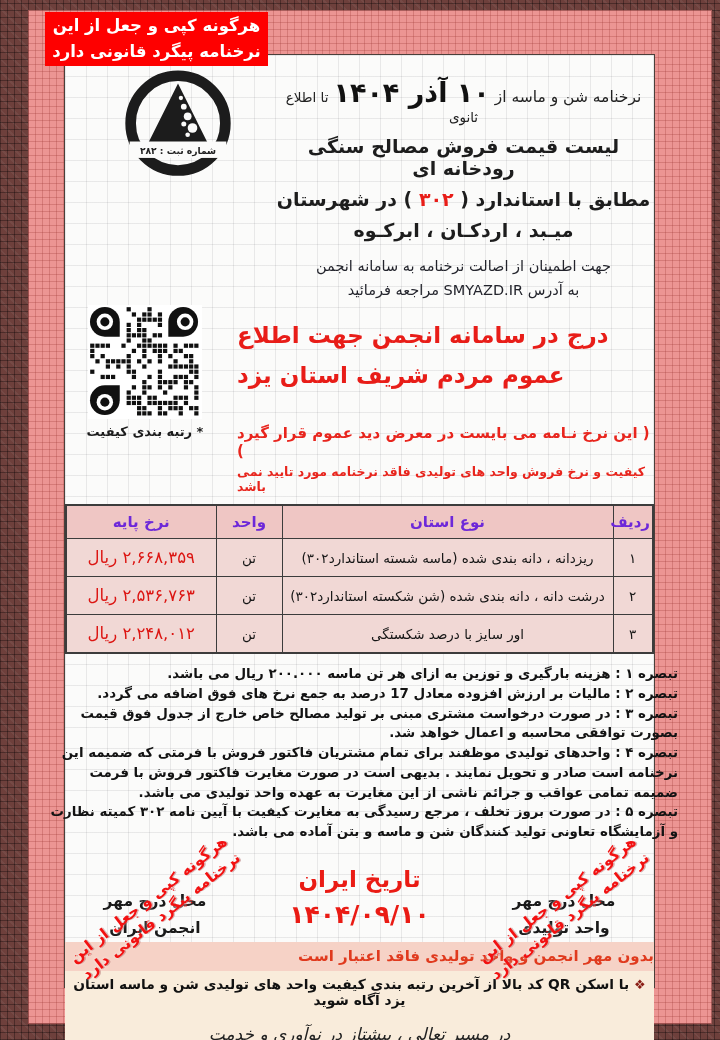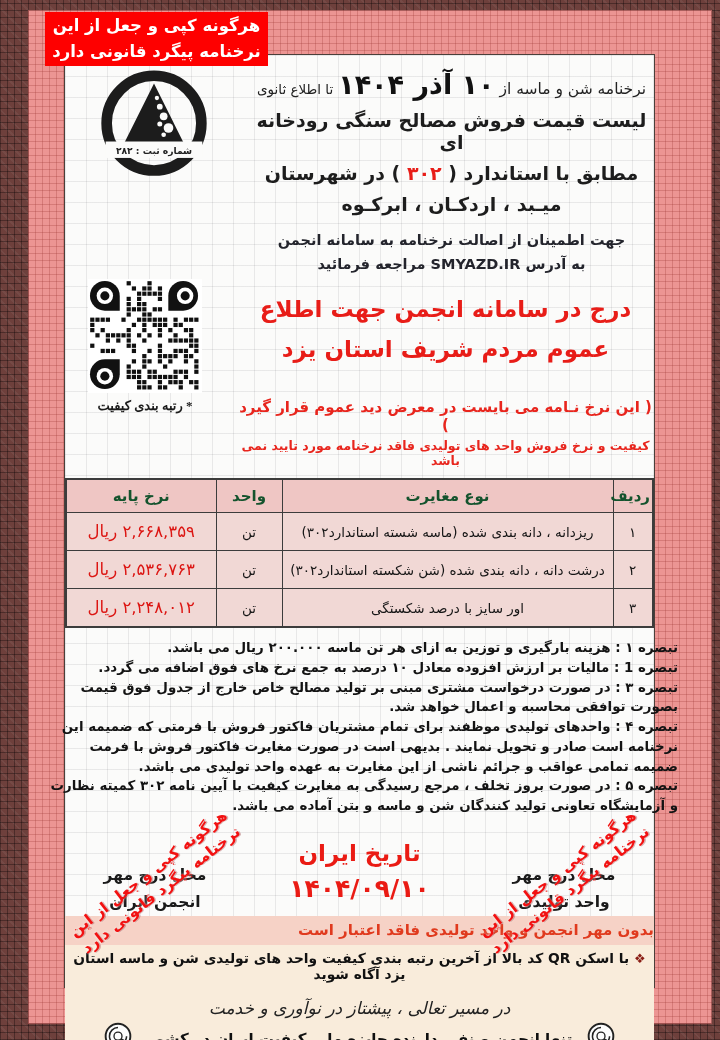--- a/index.html
+++ b/index.html
@@ -31,41 +31,41 @@
     border:1px solid #4a3f3a;
     display:flex; flex-direction:column;
   }
   .warning-box {
     position:absolute; left:45px; top:12px; width:223px; height:54px; z-index:30;
     background:#fe0000; color:#fff; direction:rtl;
     display:flex; flex-direction:column; justify-content:center;
     text-align:center; font-weight:bold; font-size:16.5px; line-height:1.55;
   }
   .header-row { display:flex; padding-top:6px; }
-  .logo-block { width:178px; flex:none; text-align:center; padding-top:8px; }
+  .logo-block { width:178px; flex:none; text-align:center; padding-top:8px;margin-left:24px; }
   .logo-caption { font-size:11.5px; font-weight:bold; color:#3b3b3b; line-height:1.55; margin-top:10px; direction:rtl; }
   .header-main { flex:1; direction:rtl; text-align:center; padding-left:6px; color:#222; }
-  .h-line1 { font-size:15.5px; margin-top:8px; }
+  .h-line1 { font-size:15.5px; margin-top:16px; }
   .h-line1 .big-date { font-size:27px; font-weight:bold; color:#111; }
   .h-line1 .suffix { font-size:13.5px; }
   .h-line { font-size:19px; font-weight:bold; color:#1d1d1d; margin-top:9px; }
   .red { color:#e81d18; }
-  .auth { margin-top:14px; font-size:14.5px; font-weight:bold; color:#23242c; line-height:1.65; }
+  .auth { margin-top:14px; font-size:14.5px; font-weight:normal; color:#23242c; line-height:1.65; }
 
   .announce-row { display:flex; margin-top:2px; }
   .qr-block { width:172px; flex:none; }
   .qr-inner { width:128px; margin-left:16px; text-align:center; }
-  .qr-caption { font-size:13px; font-weight:bold; color:#1c1c1c; margin-top:5px; direction:rtl;font-family:Liberation Serif, serif; }
-  .announce-block { flex:1; direction:rtl; text-align:center; padding-top:10px; }
+  .qr-caption { font-size:13px; font-weight:bold; color:#1c1c1c; margin-top:5px; direction:rtl; }
+  .announce-block { flex:1; direction:rtl; text-align:left; padding-top:10px; }
   .announce-title { font-size:23px; font-weight:bold; color:#e81d18; line-height:1.75; }
   .announce-sub1 { font-size:15px; font-weight:bold; color:#e8251d; margin-top:29px; }
   .announce-sub2 { font-size:12.5px; font-weight:bold; color:#e8251d; margin-top:4px; }
 
   table.rates { width:100%; border-collapse:collapse; direction:rtl; table-layout:fixed; margin-top:10px; border:2px solid #3c3c3c; }
-  .rates th { background:#efc6c4; font-size:15px; font-weight:bold; padding:7px 2px; border:1.5px solid #3c3c3c; color:#14532d;margin-top:17px; }
+  .rates th { background:#efc6c4; font-size:15px; font-weight:bold; padding:7px 2px; border:1.5px solid #3c3c3c; color:#6d28d9;margin-top:17px; }
   .rates td { background:#f1d8d5; font-size:13.5px; font-weight:normal; padding:9px 2px; border:1.5px solid #3c3c3c; text-align:center; color:#151515; }
   .rates td.rate { color:#dc1512; font-size:16.5px; }
 
   .notes { direction:rtl; margin:10px -24px 0; font-size:13.4px; font-weight:bold; color:#131313; line-height:1.47; text-align:right; }
   .notes p { margin:0; }
 
   .stamps-row { display:flex; margin-top:20px; position:relative; }
   .stamp { width:180px; flex:none; text-align:center; font-size:15.5px; font-weight:bold; color:#1a1a1a; line-height:1.75; padding-top:26px; position:relative; direction:rtl; }
   .exec { flex:1; text-align:center; color:#ea1b14; padding-top:4px; }
   .exec-label { font-size:23px; font-weight:bold; }
@@ -313,21 +313,21 @@
   <table class="rates">
     <colgroup>
         <col style="width:40px">
         <col>
         <col style="width:66px">
         <col style="width:150px">
       </colgroup>
     <thead>
       <tr>
         <th>ردیف</th>
-        <th>نوع مغایرت</th>
+        <th>نوع استان</th>
         <th>واحد</th>
         <th>نرخ پایه</th>
       </tr>
     </thead>
     <tbody>
       <tr>
         <td>۱</td>
         <td>ریزدانه ، دانه بندی شده (ماسه شسته استاندارد۳۰۲)</td>
         <td>تن</td>
         <td class="rate">۲,۶۶۸,۳۵۹ ریال</td>
@@ -342,21 +342,21 @@
         <td>۳</td>
         <td>اور سایز با درصد شکستگی</td>
         <td>تن</td>
         <td class="rate">۲,۲۴۸,۰۱۲ ریال</td>
       </tr>
     </tbody>
   </table>
 
   <div class="notes">
     <p>تبصره ۱ : هزینه بارگیری و توزین به ازای هر تن ماسه ۲۰۰.۰۰۰ ریال می باشد.</p>
-    <p>تبصره 1 : مالیات بر ارزش افزوده معادل ۱۰ درصد به جمع نرخ های فوق اضافه می گردد.</p>
+    <p>تبصره ۲ : مالیات بر ارزش افزوده معادل 17 درصد به جمع نرخ های فوق اضافه می گردد.</p>
     <p>تبصره ۳ : در صورت درخواست مشتری مبنی بر تولید مصالح خاص خارج از جدول فوق قیمت بصورت توافقی محاسبه و اعمال خواهد شد.</p>
     <p>تبصره ۴ : واحدهای تولیدی موظفند برای تمام مشتریان فاکتور فروش با فرمتی که ضمیمه این نرخنامه است صادر و تحویل نمایند . بدیهی است در صورت مغایرت فاکتور فروش با فرمت ضمیمه تمامی عواقب و جرائم ناشی از این مغایرت به عهده واحد تولیدی می باشد.</p>
     <p>تبصره ۵ : در صورت بروز تخلف ، مرجع رسیدگی به مغایرت کیفیت با آیین نامه ۳۰۲ کمیته نظارت و آزمایشگاه تعاونی تولید کنندگان شن و ماسه و بتن آماده می باشد.</p>
   </div>
 
   <div class="stamps-row">
     <div class="stamp">
       <div>محل درج مهر</div>
       <div>انجمن ایران</div>
       <div class="watermark">

